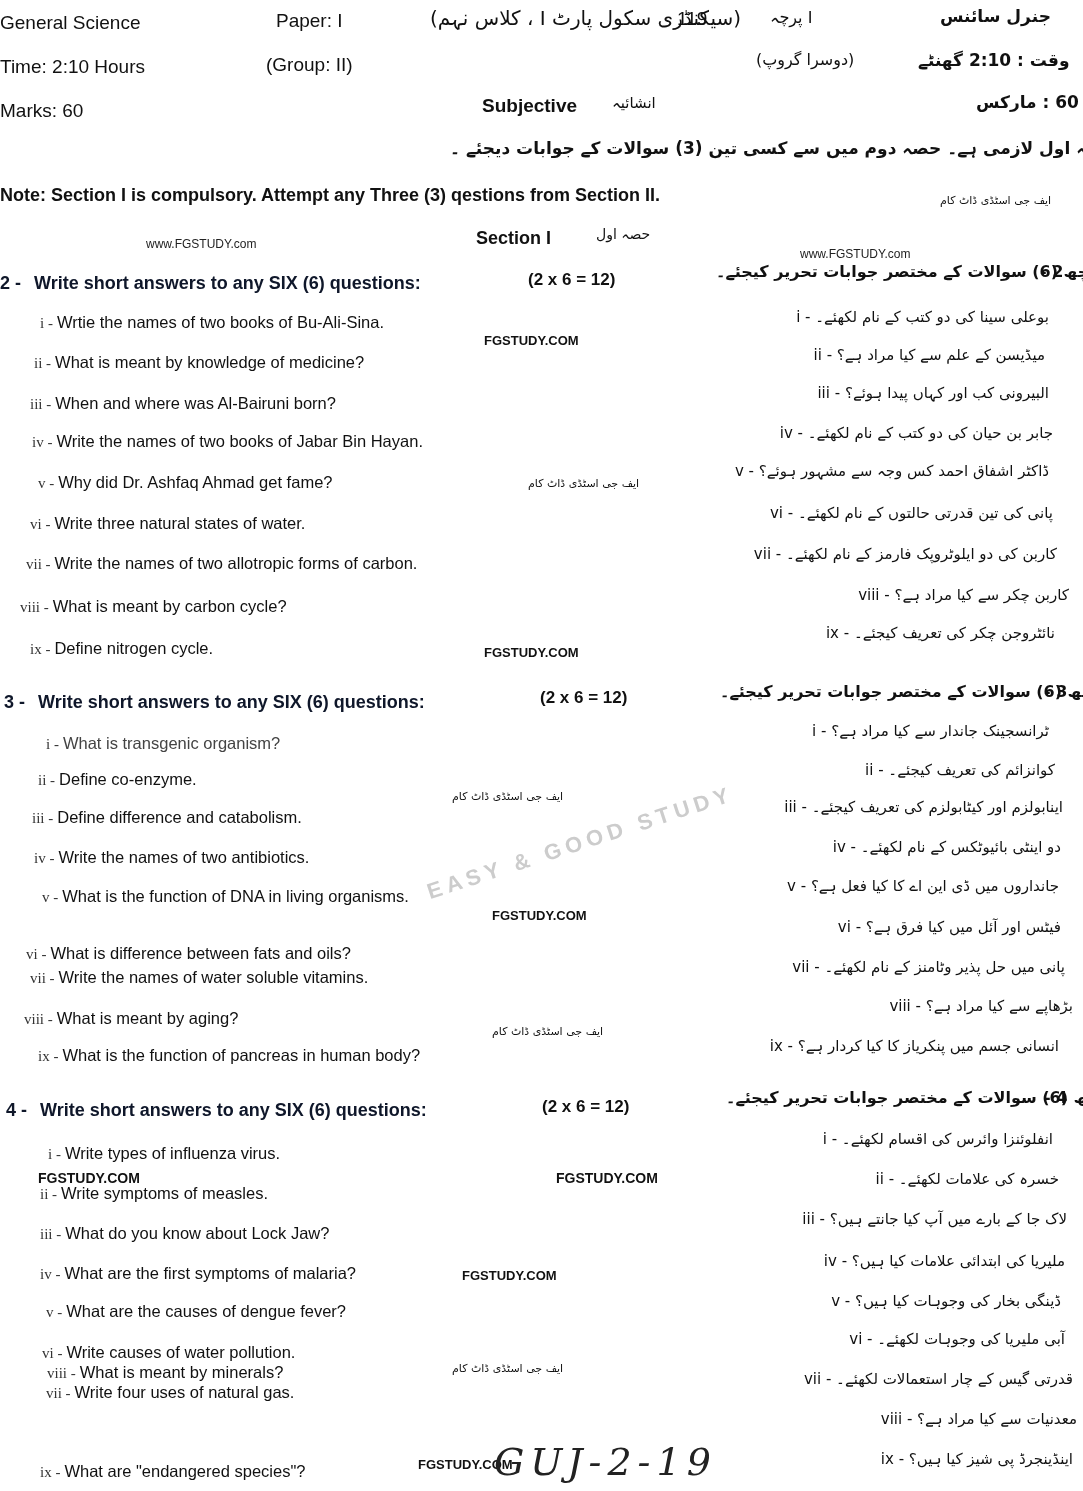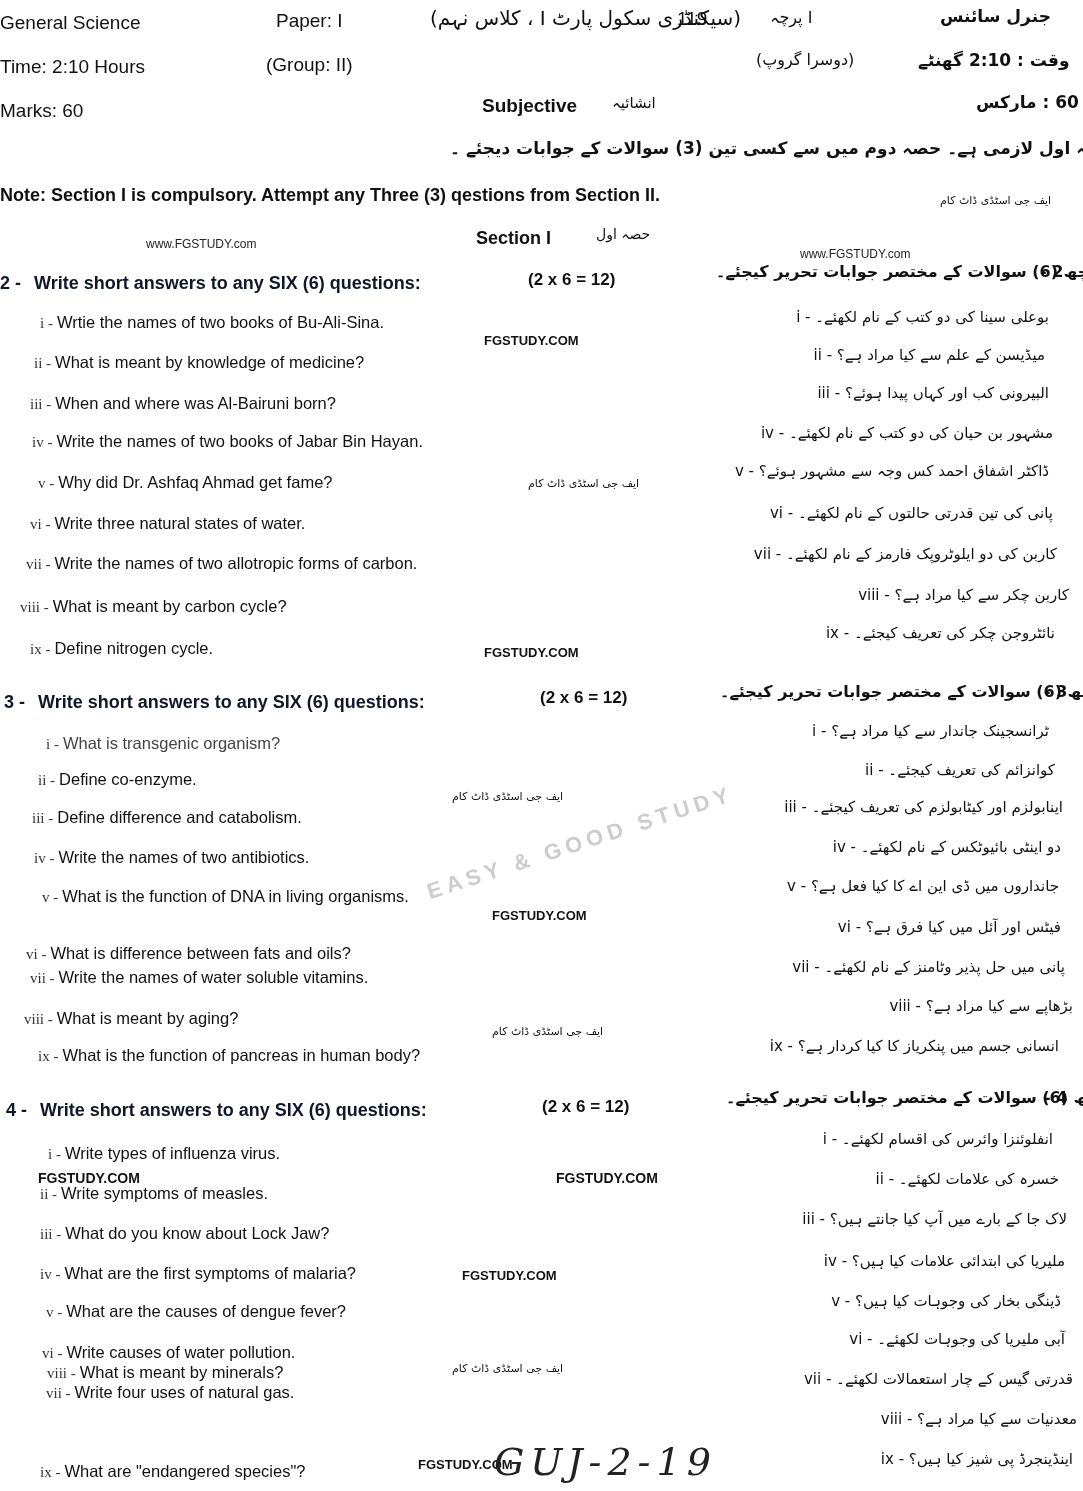--- a/index.html
+++ b/index.html
@@ -80,21 +80,21 @@
   <div class="abs q-item" style="left:32px;top:432px;"><span class="num">iv -</span><span>Write the names of two books of Jabar Bin Hayan.</span></div>
   <div class="abs q-item" style="left:38px;top:473px;"><span class="num">v -</span><span>Why did Dr. Ashfaq Ahmad get fame?</span></div>
   <div class="abs q-item" style="left:30px;top:514px;"><span class="num">vi -</span><span>Write three natural states of water.</span></div>
   <div class="abs q-item" style="left:26px;top:554px;"><span class="num">vii -</span><span>Write the names of two allotropic forms of carbon.</span></div>
   <div class="abs q-item" style="left:20px;top:597px;"><span class="num">viii -</span><span>What is meant by carbon cycle?</span></div>
   <div class="abs q-item" style="left:30px;top:639px;"><span class="num">ix -</span><span>Define nitrogen cycle.</span></div>
 
   <div class="abs ur-item" style="right:34px;top:308px;"><span>بوعلی سینا کی دو کتب کے نام لکھئے۔</span> - i</div>
   <div class="abs ur-item" style="right:38px;top:346px;"><span>میڈیسن کے علم سے کیا مراد ہے؟</span> - ii</div>
   <div class="abs ur-item" style="right:34px;top:384px;"><span>البیرونی کب اور کہاں پیدا ہوئے؟</span> - iii</div>
-  <div class="abs ur-item" style="right:30px;top:424px;"><span>مشہور بن حیان کی دو کتب کے نام لکھئے۔</span> - iv</div>
+  <div class="abs ur-item" style="right:30px;top:424px;"><span>جابر بن حیان کی دو کتب کے نام لکھئے۔</span> - iv</div>
   <div class="abs ur-item" style="right:34px;top:462px;"><span>ڈاکٹر اشفاق احمد کس وجہ سے مشہور ہوئے؟</span> - v</div>
   <div class="abs ur-item" style="right:30px;top:504px;"><span>پانی کی تین قدرتی حالتوں کے نام لکھئے۔</span> - vi</div>
   <div class="abs ur-item" style="right:26px;top:545px;"><span>کاربن کی دو ایلوٹروپک فارمز کے نام لکھئے۔</span> - vii</div>
   <div class="abs ur-item" style="right:14px;top:586px;"><span>کاربن چکر سے کیا مراد ہے؟</span> - viii</div>
   <div class="abs ur-item" style="right:28px;top:624px;"><span>نائٹروجن چکر کی تعریف کیجئے۔</span> - ix</div>
 </div>
 
 <div>
   <div class="abs q-head" style="left:4px;top:692px;">
     <span>3 -</span>

